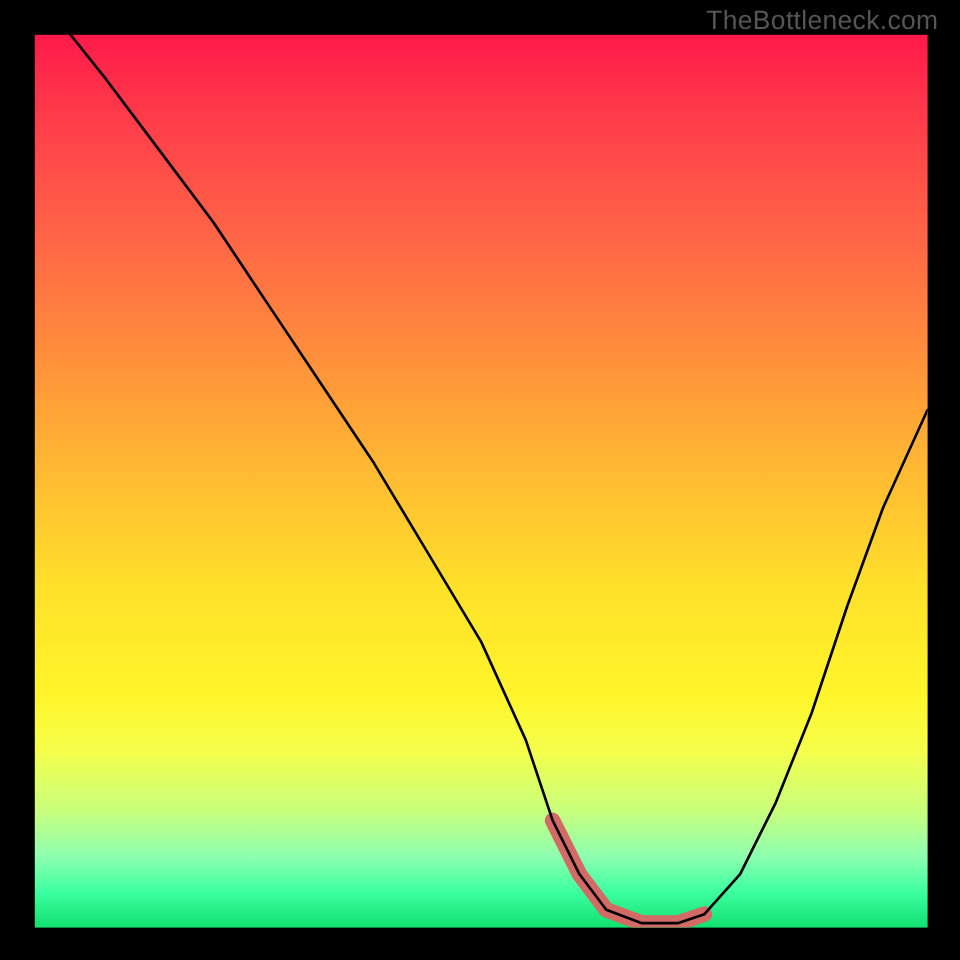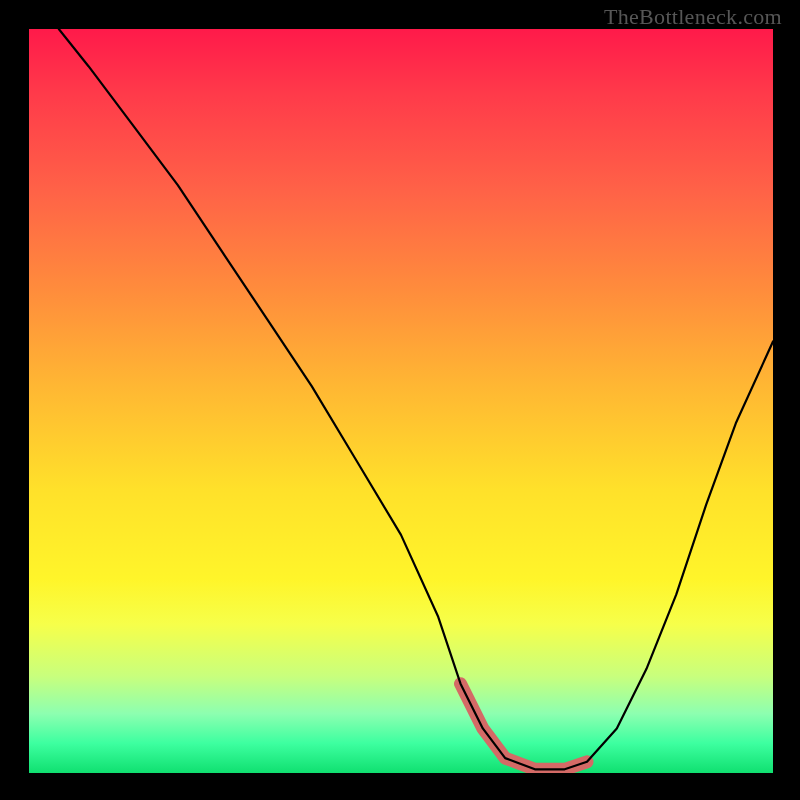--- a/index.html
+++ b/index.html
@@ -27,21 +27,21 @@
       #f6ff4a 80%,
       #c8ff7d 87%,
       #8dffb0 92%,
       #3dffa0 96%,
       #10e070 100%);
   }
   .attribution {
     position: absolute;
     top: 4px;
     right: 18px;
-    font-family: Liberation Serif, serif;
+    font-family: Liberation Sans, sans-serif;
     font-size: 22px;
     color: #565656;
     letter-spacing: 0.3px;
   }
   svg.plot {
     position: absolute;
     left: 29px;
     top: 29px;
   }
   .curve {

